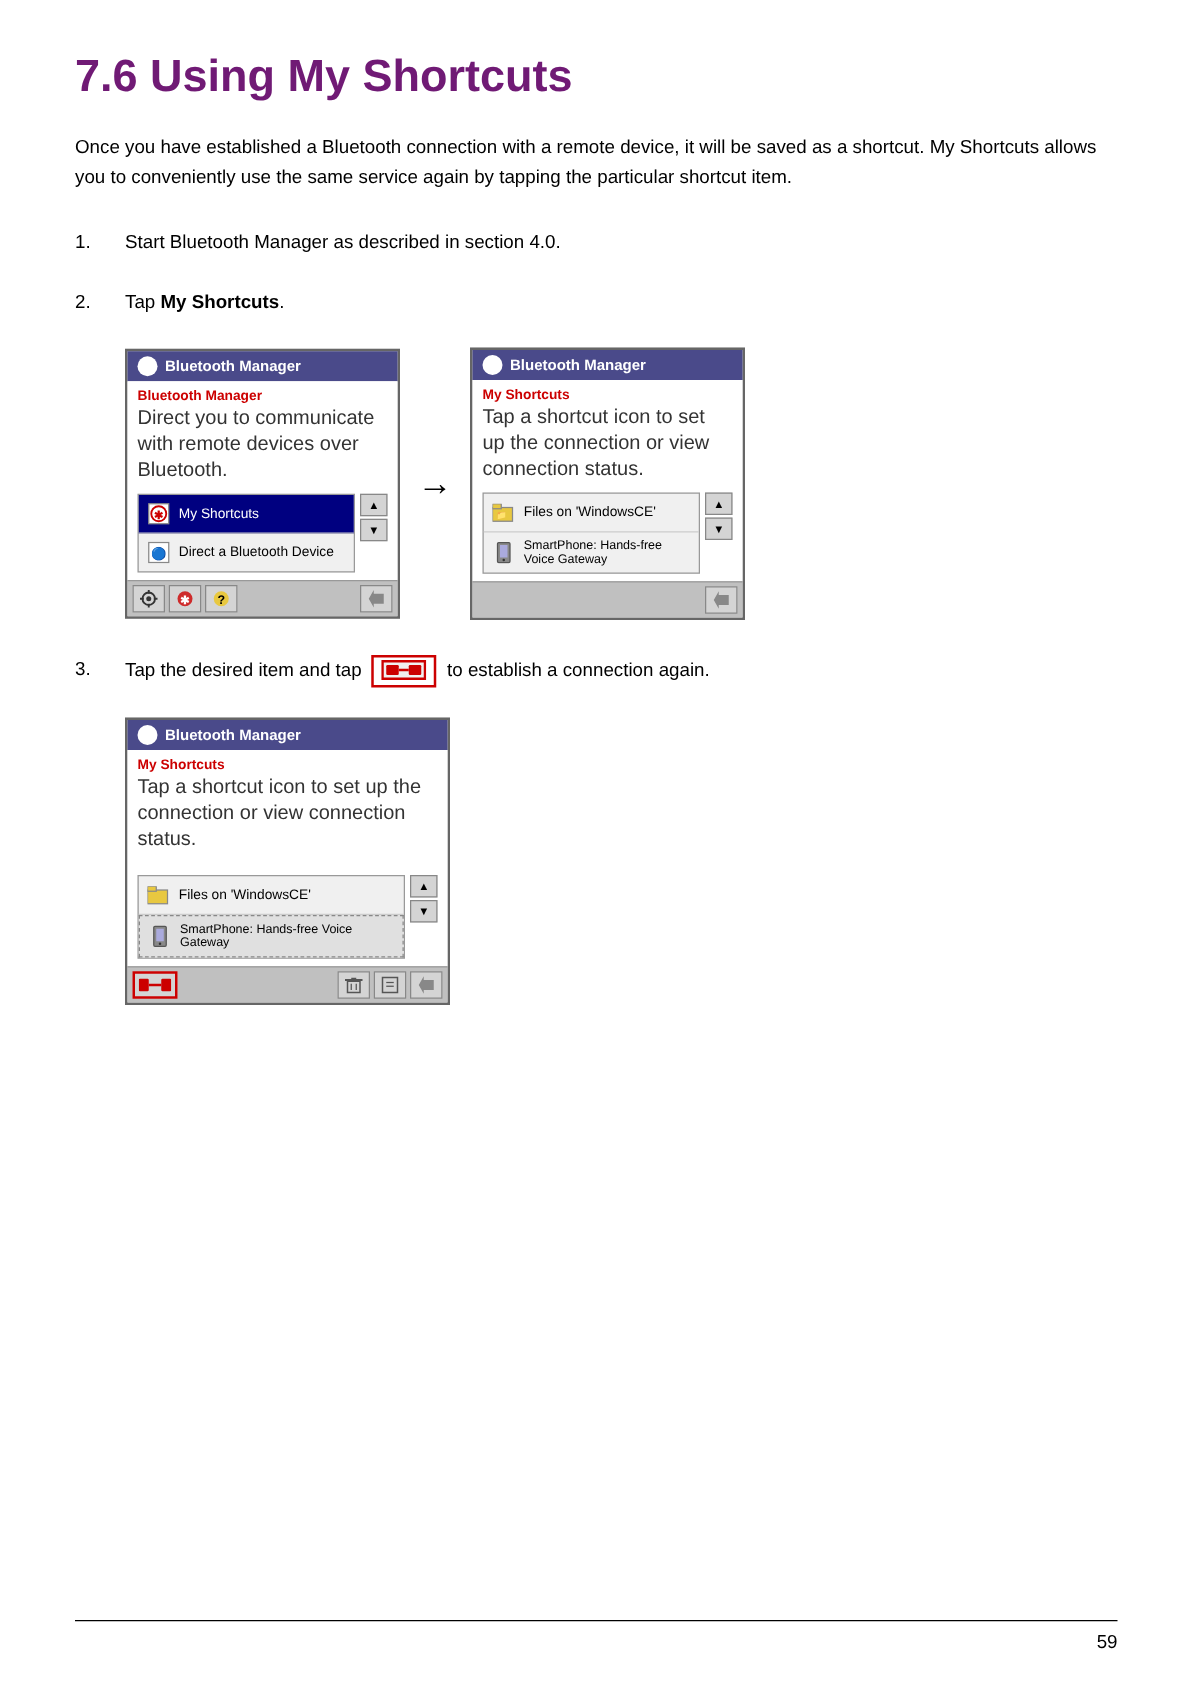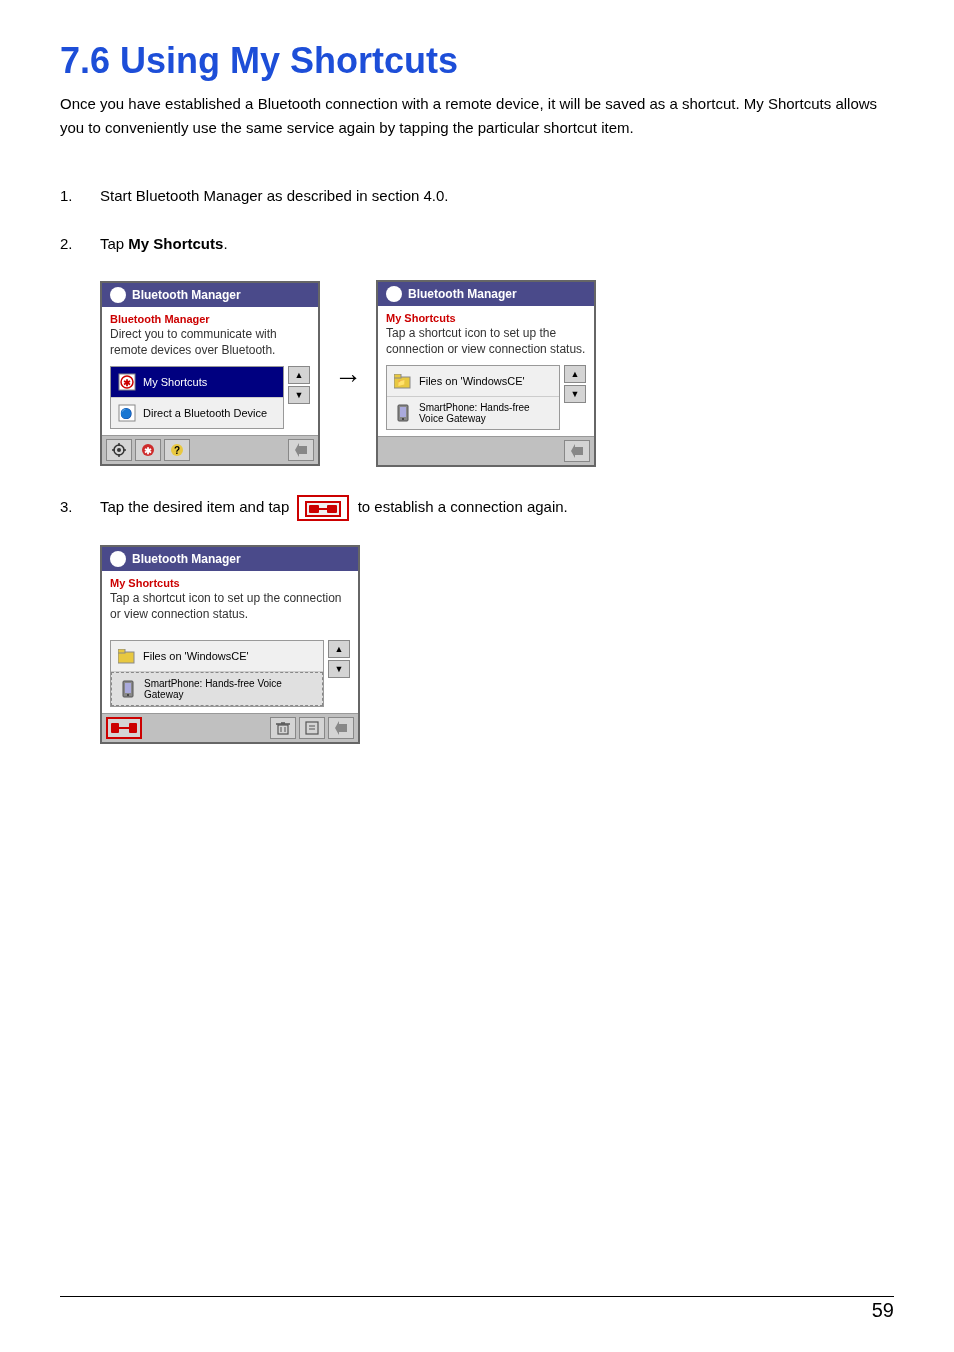--- a/index.html
+++ b/index.html
@@ -9,28 +9,28 @@
       width: 954px;
       min-height: 1352px;
       padding: 40px 60px 60px 60px;
       color: #000;
       position: relative;
     }
 
     h1 {
       font-size: 36px;
       font-weight: bold;
-      margin-bottom: 10px;
-      color: #1d4ed8;
+      margin-bottom: 24px;
+      color: #701a75;
     }
 
     .intro-text {
       font-size: 15px;
       line-height: 1.6;
-      margin-bottom: 44px;
+      margin-bottom: 28px;
     }
 
     .step {
       display: flex;
       margin-bottom: 24px;
       font-size: 15px;
       line-height: 1.6;
       align-items: flex-start;
     }
 
@@ -103,21 +103,21 @@
     }
 
     .bt-section-title {
       color: #cc0000;
       font-weight: bold;
       font-size: 11px;
       margin-bottom: 2px;
     }
 
     .bt-description {
-      font-size: 12px;
+      font-size: 16px;
       color: #333;
       margin-bottom: 8px;
       line-height: 1.3;
     }
 
     .bt-list-item {
       display: flex;
       align-items: center;
       padding: 5px 6px;
       gap: 6px;
@@ -203,21 +203,21 @@
     .step3-row {
       margin-top: 12px;
       margin-left: 40px;
     }
 
     
     .page-num {
       position: absolute;
       bottom: 30px;
       right: 60px;
-      font-size: 20px;
+      font-size: 15px;
       color: #000;
     }
 
     .bottom-line {
       position: absolute;
       bottom: 55px;
       left: 60px;
       right: 60px;
       height: 1px;
       background: #000;

